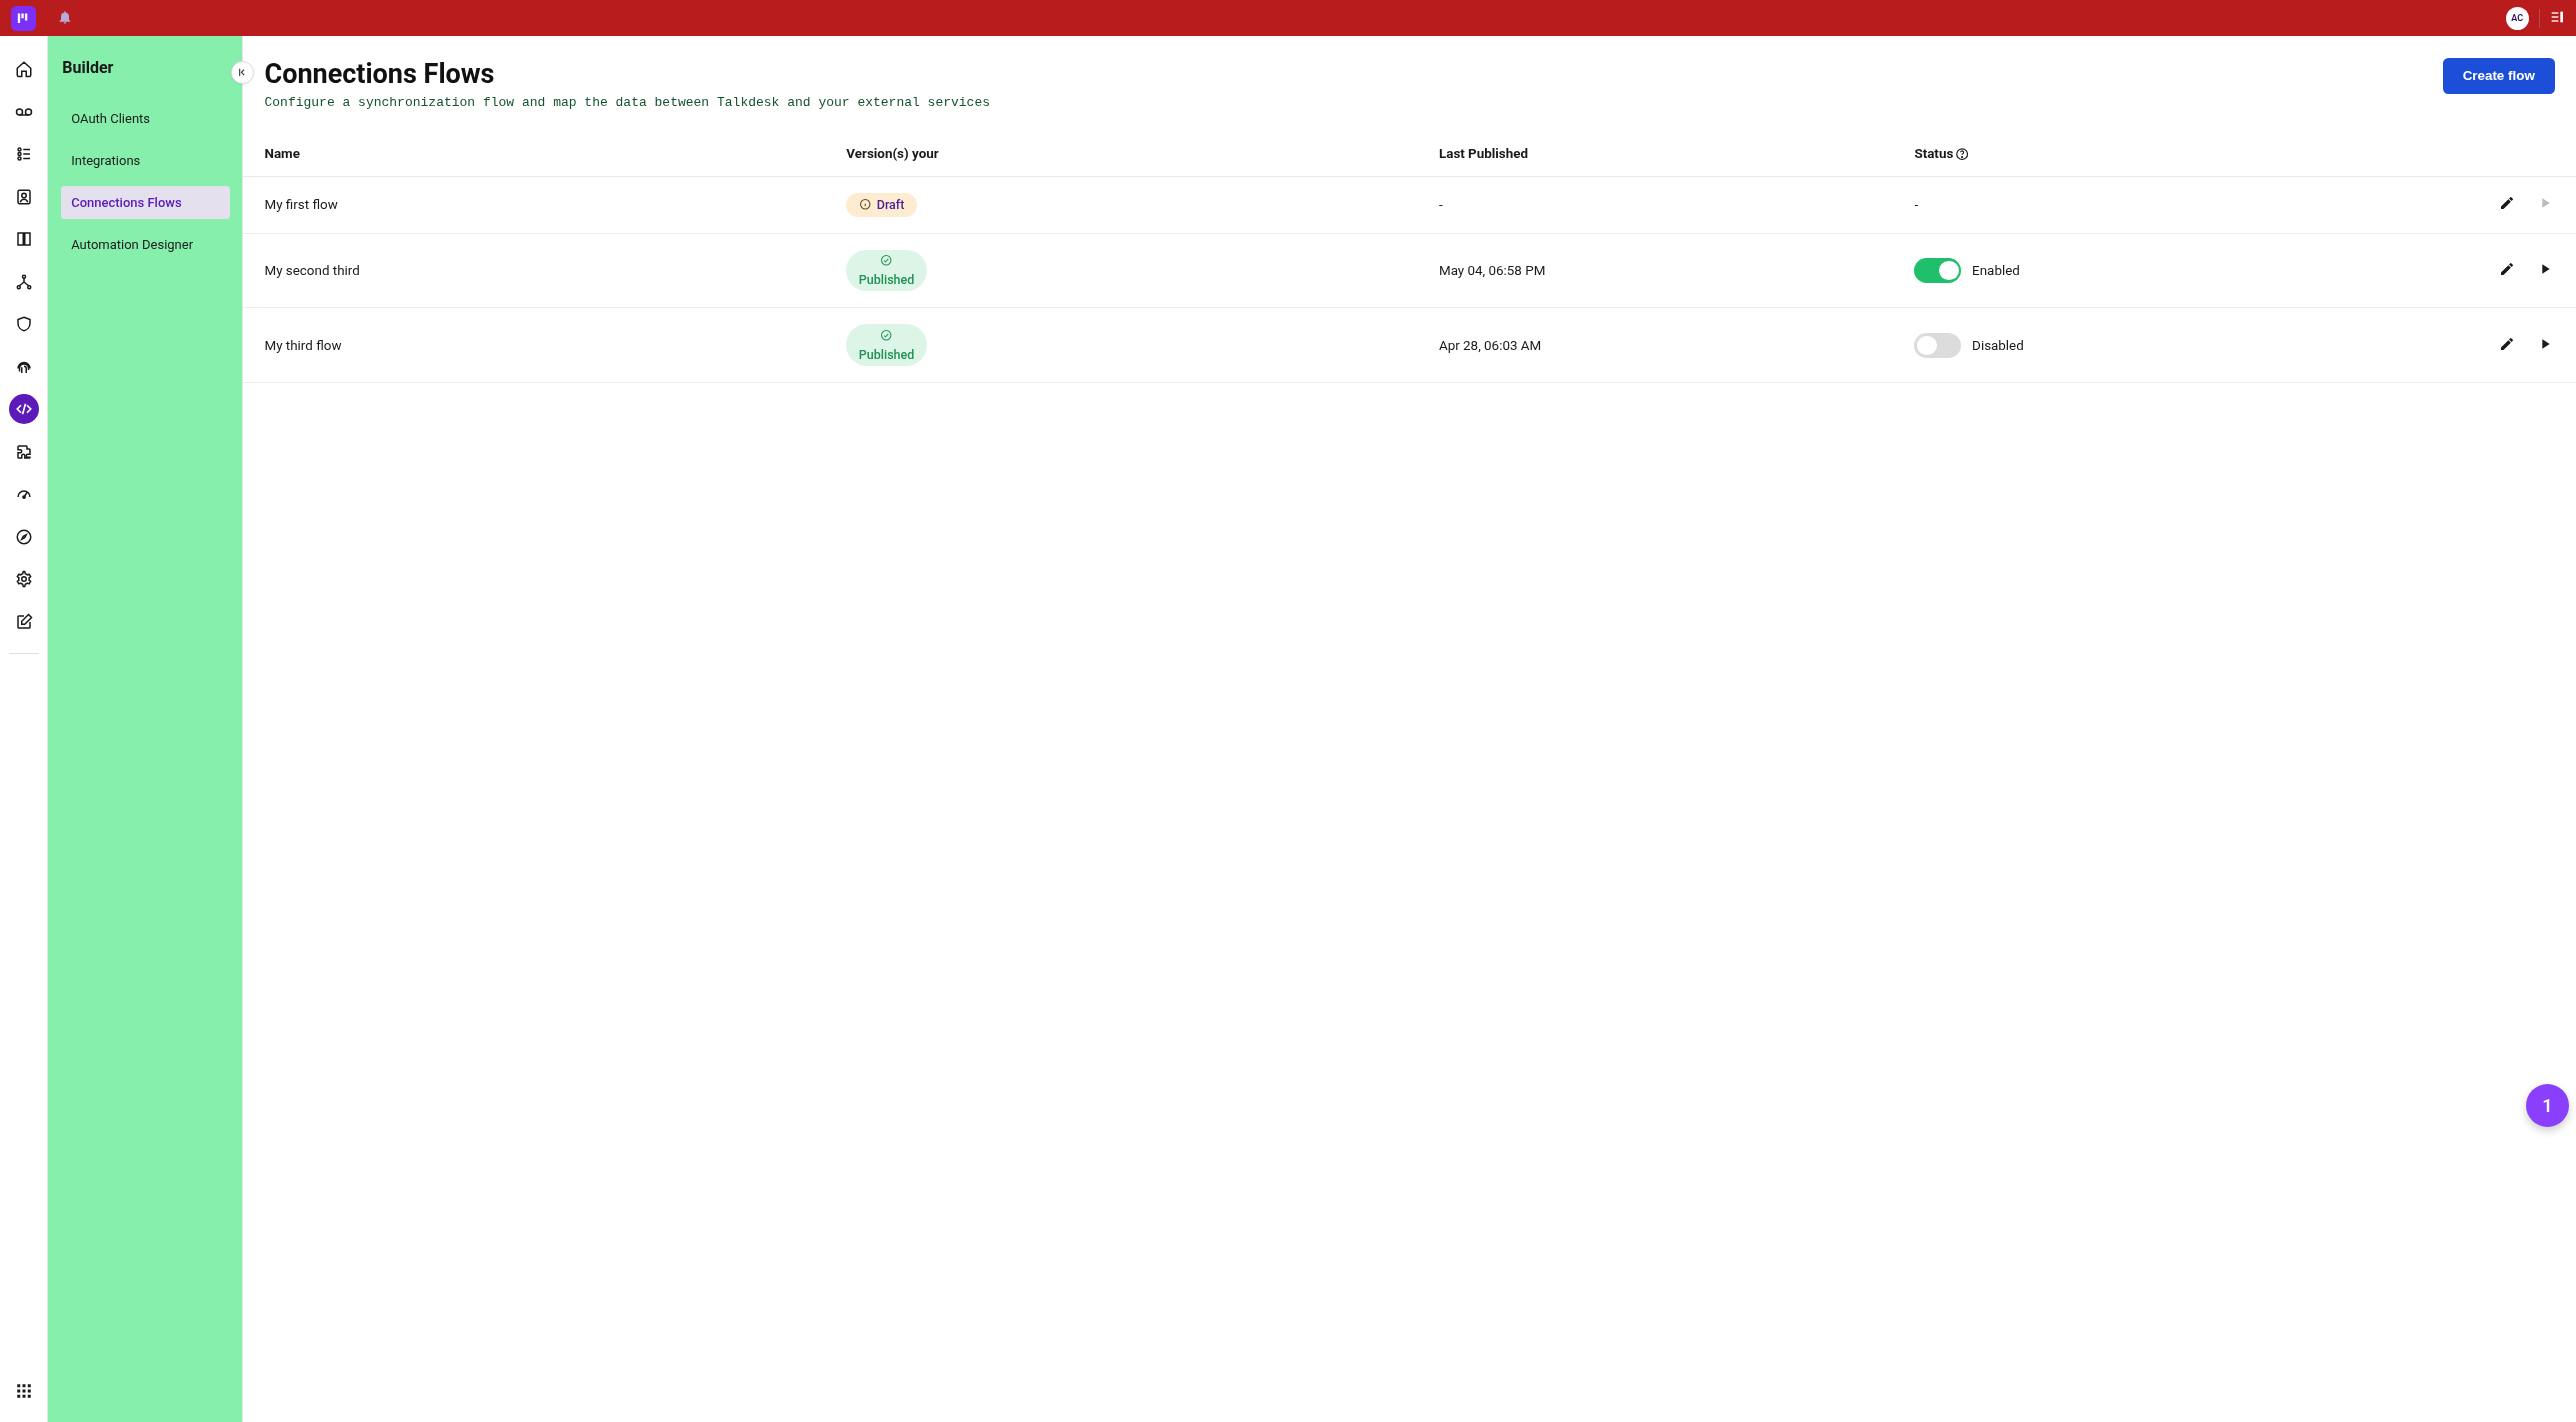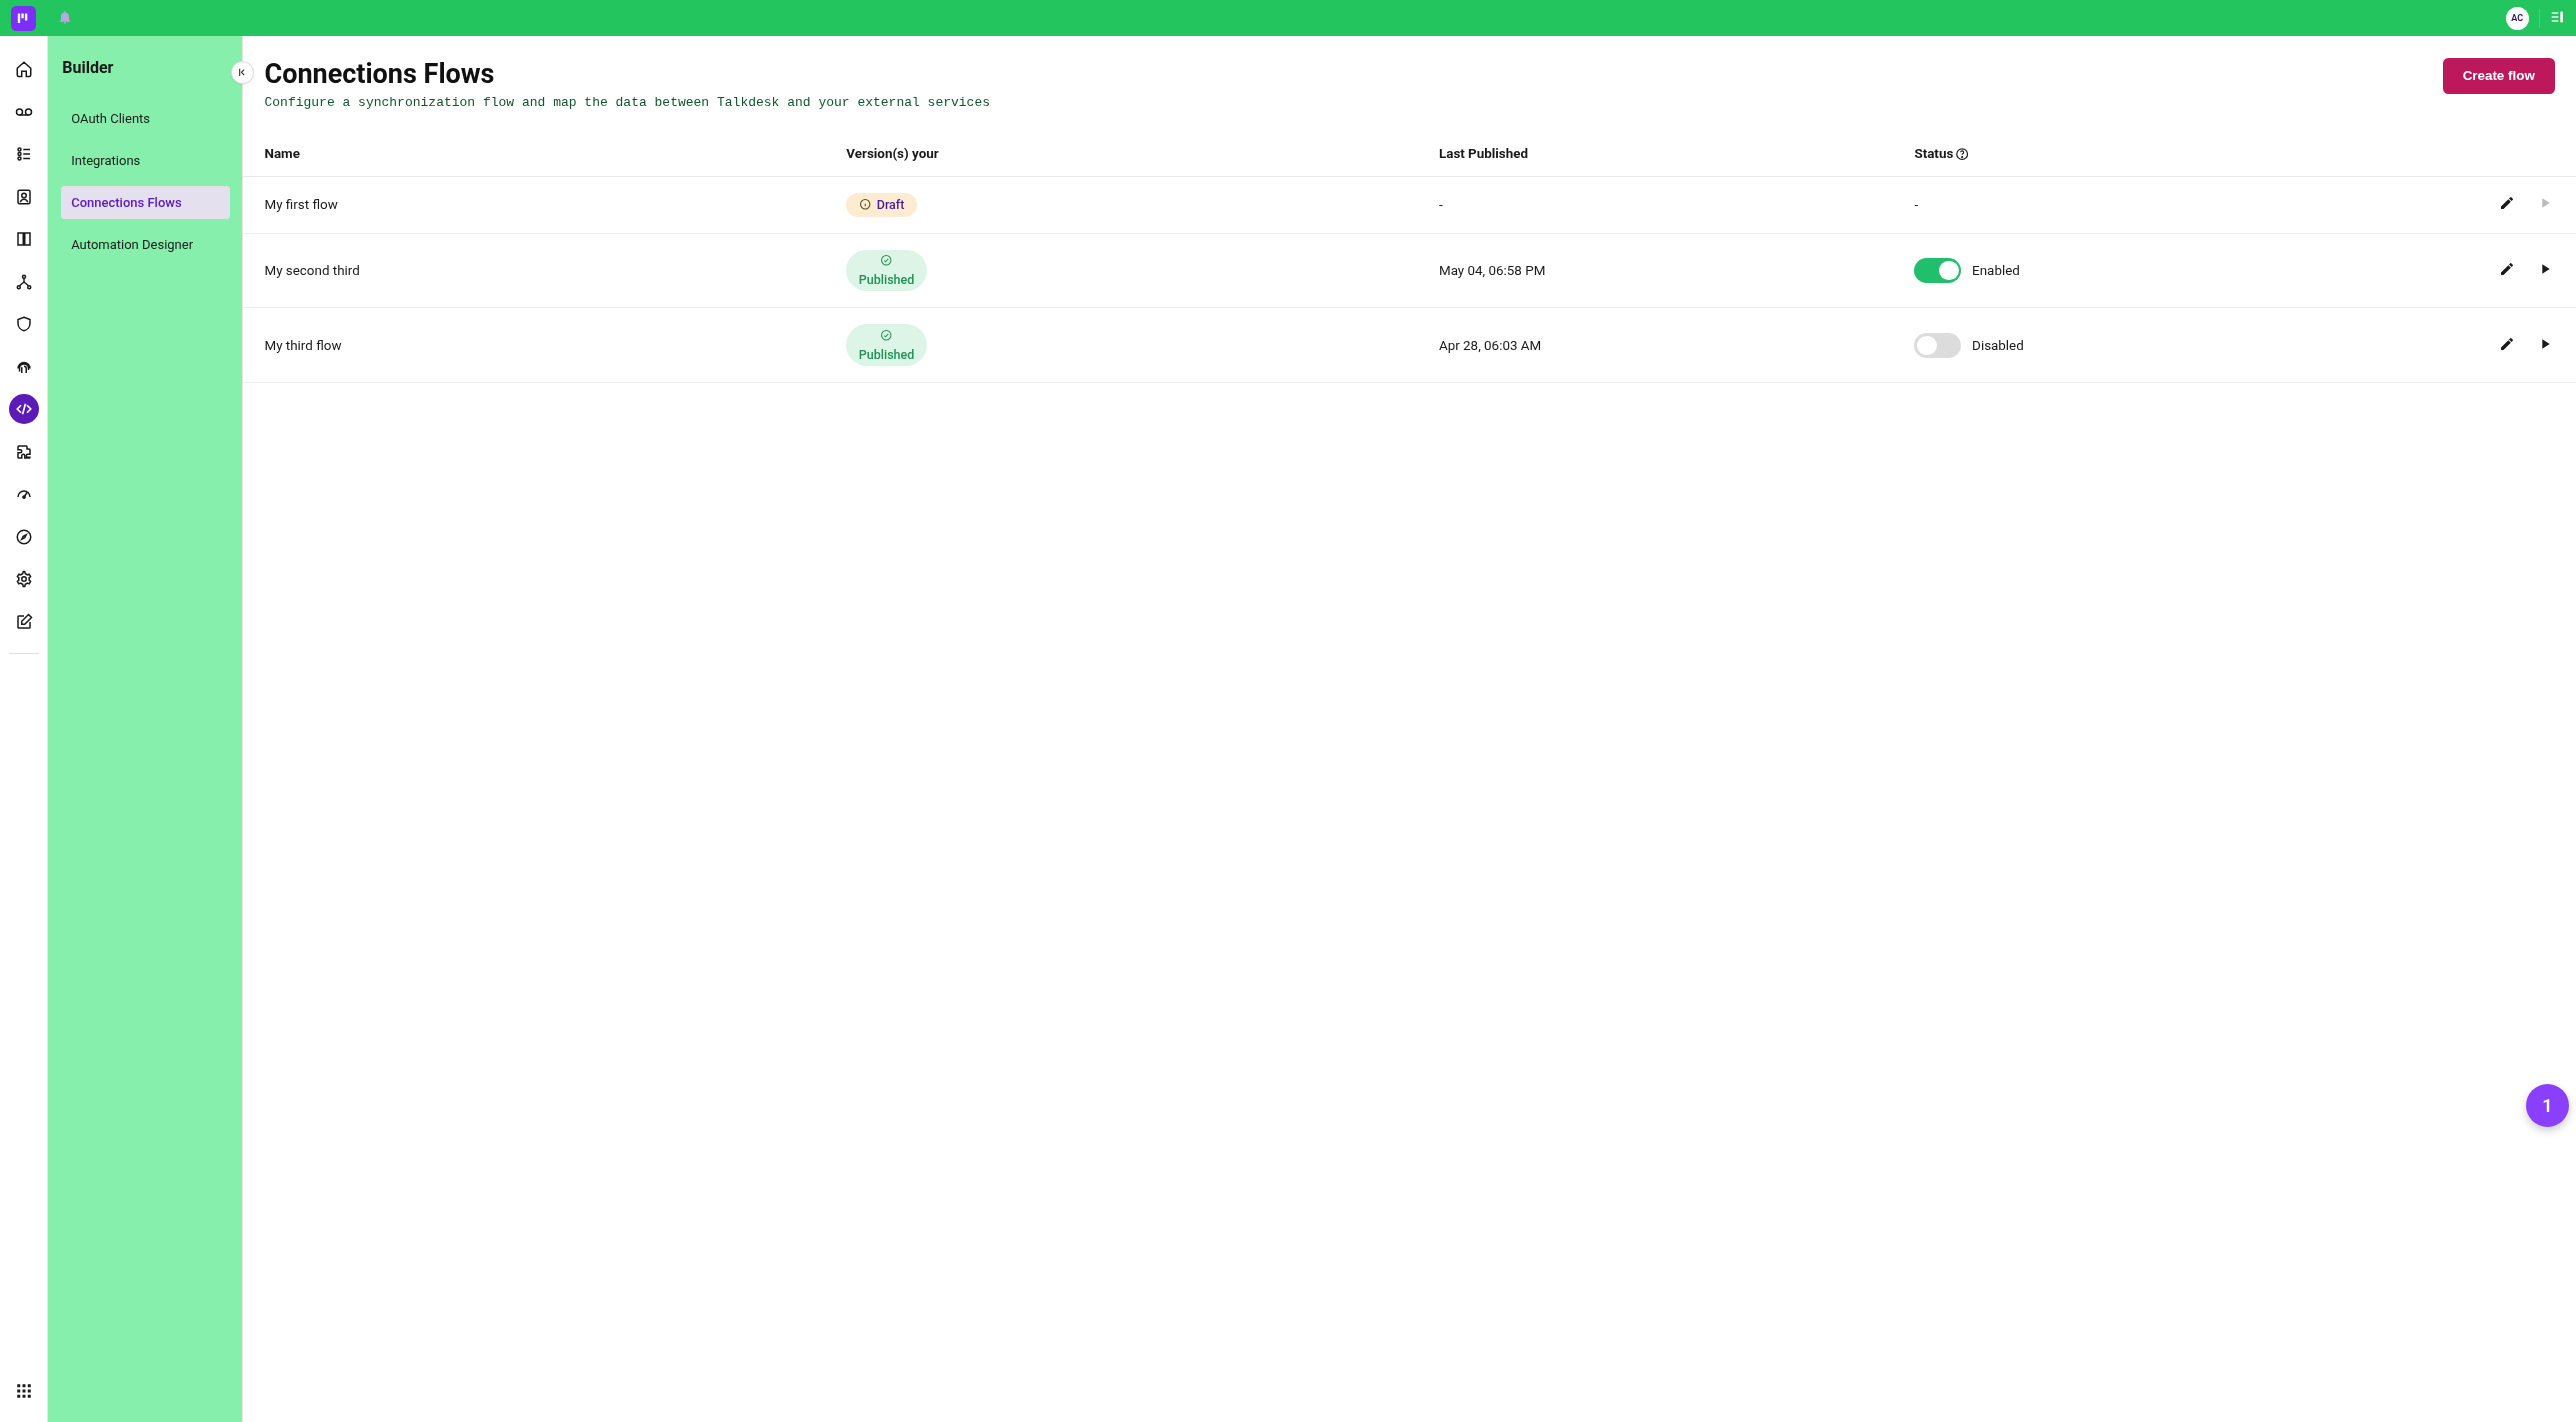--- a/index.html
+++ b/index.html
@@ -8,21 +8,21 @@
     font-family: -apple-system, BlinkMacSystemFont, "Segoe UI", Roboto, sans-serif;
     font-size: 12.5px;
     color: #1a1a1a;
     background: #fff;
     overflow: hidden;
   }
 
   
   .topbar {
     height: 36px;
-    background: #22c55e;
+    background: #b91c1c;
     display: flex;
     align-items: center;
     padding: 0 10.7px;
     justify-content: space-between;
   }
   .topbar-left {
     display: flex;
     align-items: center;
     gap: 21.5px;
   }
@@ -161,21 +161,21 @@
     font-weight: 700;
     margin-bottom: 5.4px;
     color: #111;
   }
   .page-subtitle {
     font-size: 13px;
     color: #14532d;
     font-family: Liberation Mono, monospace;
   }
   .create-btn {
-    background: #be185d;
+    background: #1d4ed8;
     color: #fff;
     border: none;
     border-radius: 5.4px;
     padding: 10.7px 19.7px;
     font-size: 13.4px;
     font-weight: 600;
     cursor: pointer;
   }
 
   

